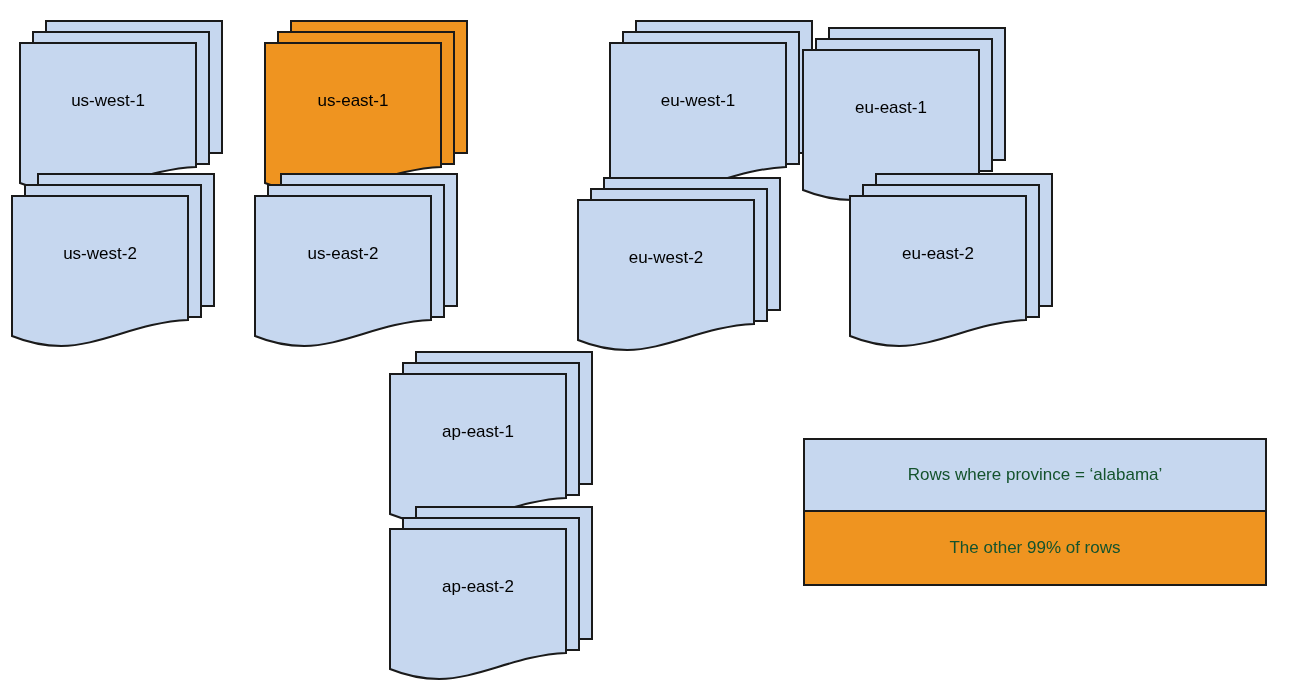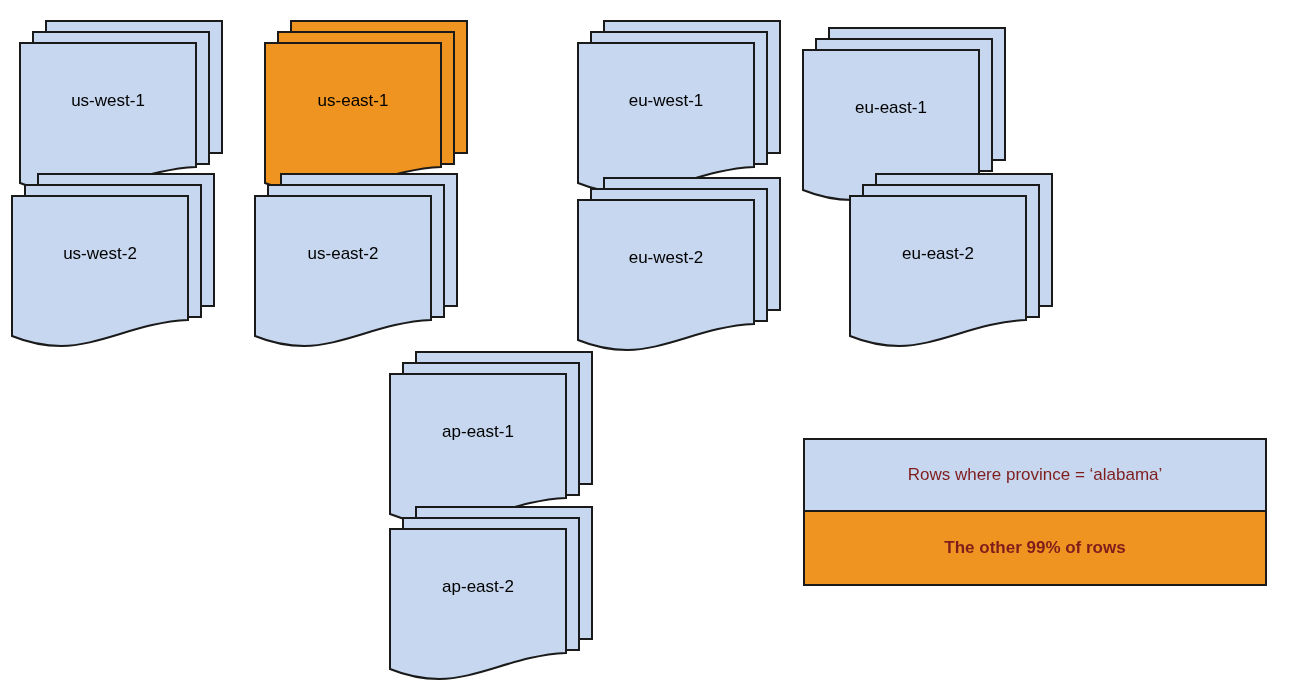--- a/index.html
+++ b/index.html
@@ -43,29 +43,28 @@
     border: 2px solid #1a1a1a;
     box-sizing: border-box;
   }
   .legend-row {
     height: 50%;
     display: flex;
     align-items: center;
     justify-content: center;
     box-sizing: border-box;
     font-size: 17px;
-    color: #7f1d1d;
+    color: #14532d;
   }
   .legend-row-blue {
     background: #c6d7ef;
     border-bottom: 2px solid #1a1a1a;
   }
   .legend-row-orange {
     background: #ef9420;
-    font-weight: bold;
   }
 </style>
 </head>
 <body>
 
 <div id="canvas">
   <div id="stack-layer">
       <div class="doc-stack" style="left: 18px; top: 19px;">
         <svg width="206" height="174">
           <rect x="28" y="2" width="176" height="132" fill="#c6d7ef" stroke="#1a1a1a" stroke-width="2"></rect>
@@ -75,21 +74,21 @@
         </svg>
       </div>
       <div class="doc-stack" style="left: 263px; top: 19px;">
         <svg width="206" height="174">
           <rect x="28" y="2" width="176" height="132" fill="#ef9420" stroke="#1a1a1a" stroke-width="2"></rect>
           <rect x="15" y="13" width="176" height="132" fill="#ef9420" stroke="#1a1a1a" stroke-width="2"></rect>
           <path d="M 2 24 L 178 24 L 178 148 C 128.72 150 90 174 51.28 174 C 30.16 174 14.32 169 2 164 Z" fill="#ef9420" stroke="#1a1a1a" stroke-width="2" stroke-linejoin="miter"></path>
           <text class="doc-label" x="90" y="82.28">us-east-1</text>
         </svg>
       </div>
-      <div class="doc-stack" style="left: 576px; top: 19px;">
+      <div class="doc-stack" style="left: 608px; top: 19px;">
         <svg width="206" height="174">
           <rect x="28" y="2" width="176" height="132" fill="#c6d7ef" stroke="#1a1a1a" stroke-width="2"></rect>
           <rect x="15" y="13" width="176" height="132" fill="#c6d7ef" stroke="#1a1a1a" stroke-width="2"></rect>
           <path d="M 2 24 L 178 24 L 178 148 C 128.72 150 90 174 51.28 174 C 30.16 174 14.32 169 2 164 Z" fill="#c6d7ef" stroke="#1a1a1a" stroke-width="2" stroke-linejoin="miter"></path>
           <text class="doc-label" x="90" y="82.28">eu-west-1</text>
         </svg>
       </div>
       <div class="doc-stack" style="left: 801px; top: 26px;">
         <svg width="206" height="174">
           <rect x="28" y="2" width="176" height="132" fill="#c6d7ef" stroke="#1a1a1a" stroke-width="2"></rect>

